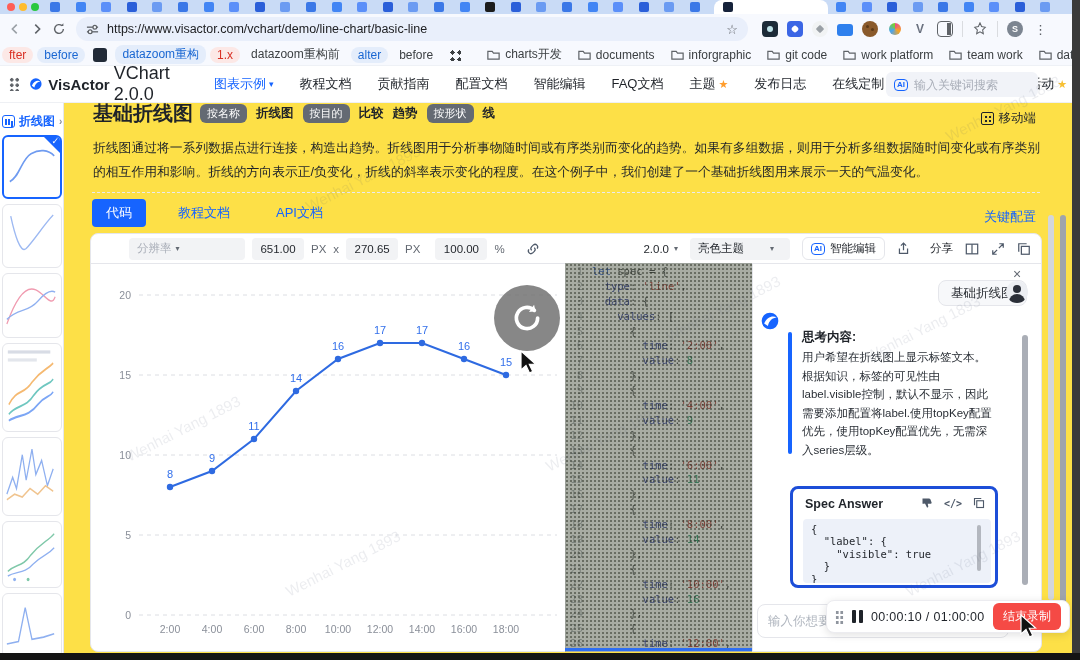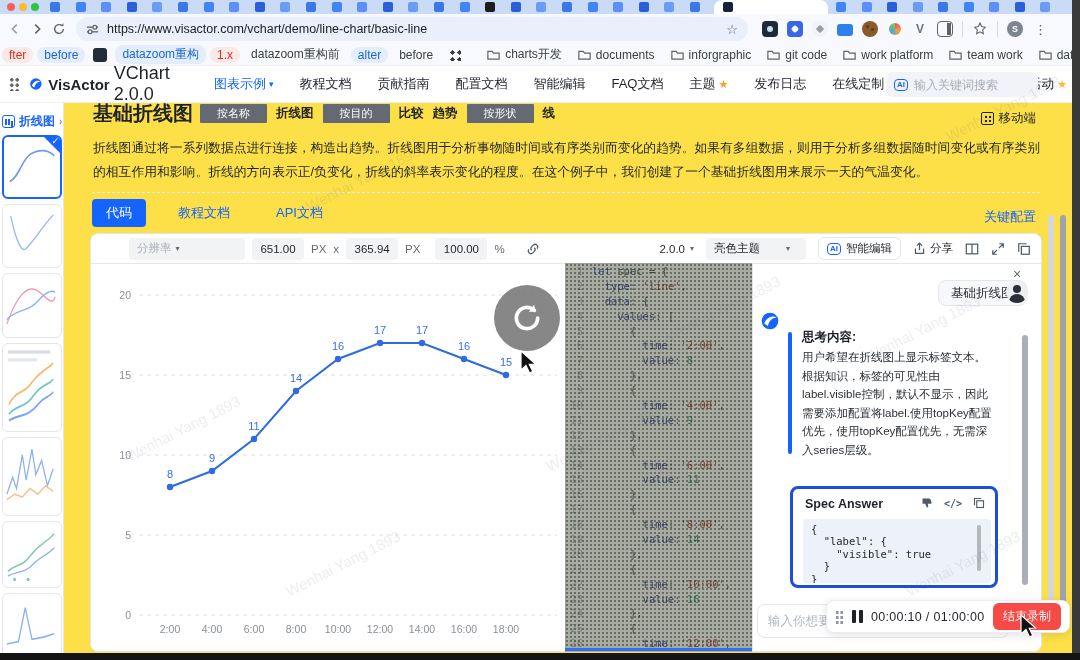--- a/index.html
+++ b/index.html
@@ -57,21 +57,21 @@
   .sb-ico:after { content:""; position:absolute; left:2px; bottom:2px; width:2px; height:6px; background:#1664ff; box-shadow:3px 0 0 #1664ff, 6px 2px 0 #1664ff; }
   .sb-chev { color:#8a8f99; font-size:10px; }
   .thumb { position:absolute; left:2px; width:60px; background:#fff; border:1px solid #e5e6eb; border-radius:6px; overflow:hidden; }
   .thumb.sel { border:2px solid #1664ff; }
   .thumb .corner { position:absolute; right:0; top:0; width:0; height:0; border-top:16px solid #1664ff; border-left:16px solid transparent; }
   .thumb .check { position:absolute; right:1px; top:-1px; color:#fff; font-size:9px; }
 
   
   .page-title { position:absolute; left:93px; top:100px; font-size:20px; font-weight:bold; }
   .badge-row { position:absolute; left:200px; top:104px; display:flex; align-items:center; gap:9px; font-size:12px; }
-  .chip-dark { background:#646a73; color:#fff; border-radius:1px; padding:2px 17px; font-size:11px; }
+  .chip-dark { background:#646a73; color:#fff; border-radius:6px; padding:2px 7px; font-size:11px; }
   .chip-plain { color:#1f2329; font-weight:bold; font-size:12.5px; }
   .mobile-entry { position:absolute; right:44px; top:110px; display:flex; gap:5px; align-items:center; font-size:12.5px; color:#1f2329; }
   .qr-ico { width:13px; height:13px; border:1.5px solid #1f2329; border-radius:2px; position:relative; }
   .qr-ico:after { content:""; position:absolute; inset:2px; background-image:radial-gradient(#1f2329 1.4px, transparent 1.5px); background-size:4px 4px; }
   .description { position:absolute; left:93px; top:136px; width:952px; font-size:12.8px; line-height:24px; color:#1f2329; max-height:50px; overflow:hidden; }
   .desc-divider { position:absolute; left:92px; top:192px; width:948px; border-top:1px dashed #e9eaee; }
   .doc-tabs { position:absolute; left:92px; top:199px; display:flex; gap:18px; align-items:center; }
   .doc-tab { font-size:13px; color:#1664ff; padding:5px 14px; border-radius:4px; cursor:pointer; }
   .doc-tab.active { background:#1664ff; color:#fff; }
   .key-config { position:absolute; right:44px; top:208px; color:#1664ff; font-size:13px; }
@@ -80,21 +80,21 @@
   .demo-panel { position:absolute; left:90px; top:233px; width:952px; height:419px; border:1px solid #e5e6eb; border-radius:8px; background:#fff; }
   .demo-toolbar { position:absolute; left:0; top:0; width:100%; height:30px; border-bottom:1px solid #e5e6eb; display:flex; align-items:center; padding:0 10px 0 38px; gap:7px; font-size:11.5px; }
   .sel-pill { background:#f2f3f5; border-radius:4px; height:22px; display:flex; align-items:center; gap:4px; padding:0 8px; color:#a9aeb8; }
   .sel-pill.dark { color:#1f2329; gap:26px; }
   .numbox { background:#f2f3f5; border-radius:4px; height:22px; min-width:52px; display:flex; align-items:center; justify-content:center; color:#1f2329; }
   .unitlbl { color:#646a73; }
   .tb-right { margin-left:auto; display:flex; align-items:center; gap:12px; }
   .ver { display:flex; gap:5px; align-items:center; color:#1f2329; }
   .chev { font-size:8px; color:#646a73; }
   .ai-edit-btn { display:flex; align-items:center; gap:5px; border:1px solid #e5e6eb; border-radius:6px; height:23px; padding:0 8px; color:#1f2329; }
-  .share-btn { display:flex; align-items:center; gap:4px; color:#1f2329; }
+  .share-btn { display:flex; align-items:center; gap:20px; color:#1f2329; }
   .tb-ico { color:#4e5969; display:flex; align-items:center; }
 
   .vsep { position:absolute; top:263px; width:1px; height:389px; background:#e5e6eb; z-index:5;}
 
   
   .chart-wrap { position:absolute; left:91px; top:264px; width:474px; height:388px; overflow:hidden; }
   .tick { font-size:10.5px; fill:#8a8f99; font-family:"Liberation Sans","DejaVu Sans",sans-serif; }
   .dlabel { font-size:11px; fill:#3370eb; font-family:"Liberation Sans","DejaVu Sans",sans-serif; }
 
   
@@ -403,21 +403,21 @@
 
   <div class="demo-panel">
     <div class="demo-toolbar">
       <span class="sel-pill" style="width:116px">
         <span>分辨率</span>
           <span class="chev">▾</span>
         </span>
       <span class="numbox">651.00</span>
       <span class="unitlbl">PX</span>
       <span class="unitlbl">x</span>
-      <span class="numbox">365.94</span>
+      <span class="numbox">270.65</span>
       <span class="unitlbl">PX</span>
       <span class="numbox" style="margin-left:8px">100.00</span>
       <span class="unitlbl">%</span>
       <span class="tb-ico" style="margin-left:14px">
         <svg width="14" height="14" viewBox="0 0 16 16">
             <path d="M6.5 9.5 a3 3 0 0 1 0-4.2 l2-2 a3 3 0 0 1 4.2 4.2 M9.5 6.5 a3 3 0 0 1 0 4.2 l-2 2 a3 3 0 0 1-4.2-4.2" stroke="#4e5969" stroke-width="1.4" fill="none"></path>
           </svg>
         </span>
       <div class="tb-right">
         <span class="ver">

